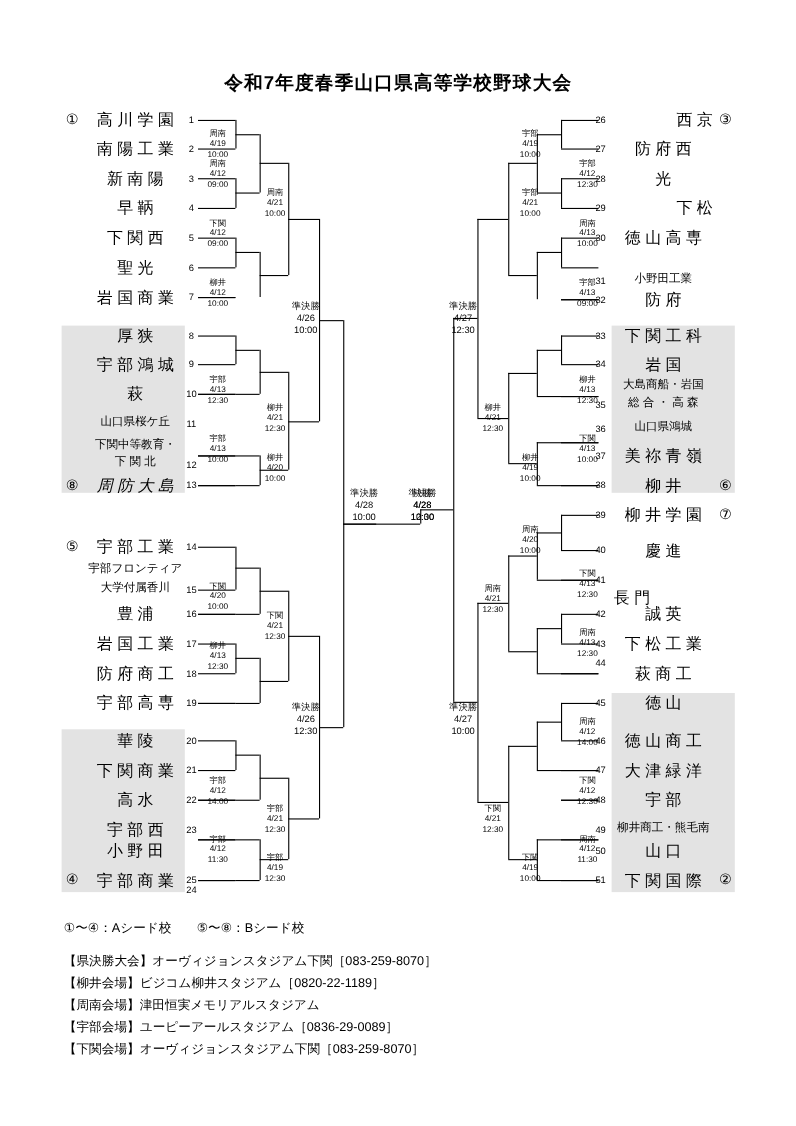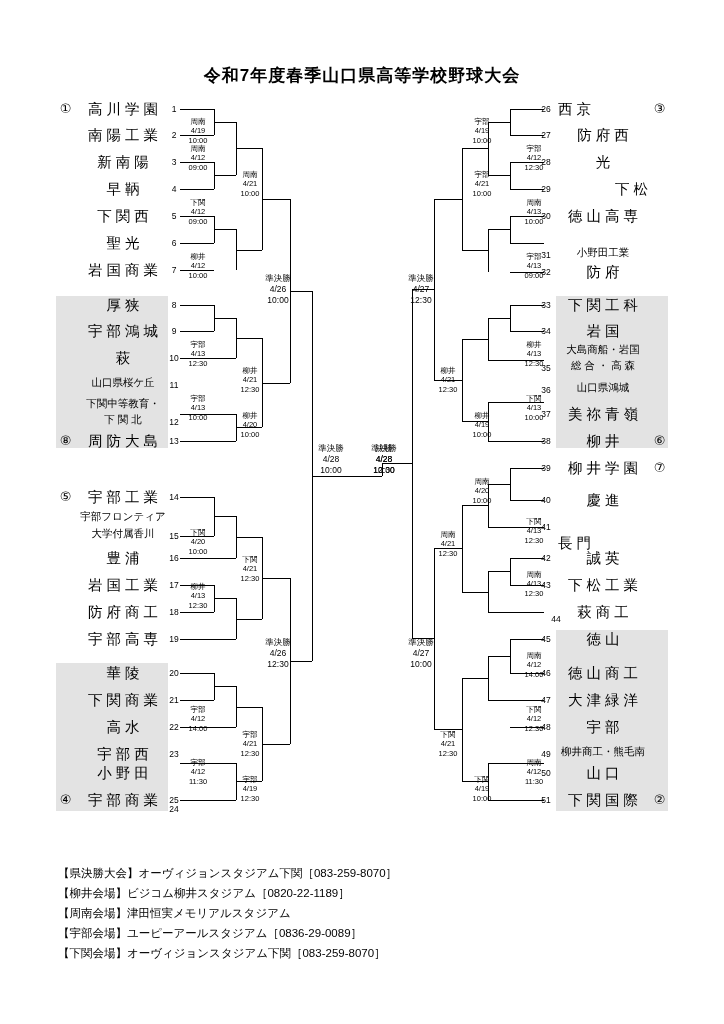--- a/index.html
+++ b/index.html
@@ -280,21 +280,21 @@
       <div class="idx" style="top: 300px; left: 168px;">8</div>
       <div class="team" style="left: 80px; width: 86px; text-align: center; top: 322px;">宇 部 鴻 城</div>
       <div class="idx" style="top: 326px; left: 168px;">9</div>
       <div class="team" style="left: 80px; width: 86px; text-align: center; top: 349px;">萩</div>
       <div class="idx" style="top: 353px; left: 168px;">10</div>
       <div class="team teamsm" style="left: 80px; width: 86px; text-align: center; top: 376px;">山口県桜ケ丘</div>
       <div class="idx" style="top: 380px; left: 168px;">11</div>
       <div class="team teamsm" style="left: 80px; width: 86px; text-align: center; top: 397px;">下関中等教育・</div>
       <div class="team teamsm" style="left: 80px; width: 86px; text-align: center; top: 413px;">下   関   北</div>
       <div class="idx" style="top: 417px; left: 168px;">12</div>
-      <div class="team" style="left: 80px; width: 86px; text-align: center; top: 432px;">周 防 大 島</div>
+      <div class="team" style="left: 80px; width: 86px; text-align: center; top: 432px; font-style: italic;">周 防 大 島</div>
       <div class="idx" style="top: 436px; left: 168px;">13</div>
       <div class="team" style="left: 80px; width: 86px; text-align: center; top: 488px;">宇 部 工 業</div>
       <div class="idx" style="top: 492px; left: 168px;">14</div>
       <div class="team teamsm" style="left: 80px; width: 86px; text-align: center; top: 510px;">宇部フロンティア</div>
       <div class="team teamsm" style="left: 80px; width: 86px; text-align: center; top: 527px;">大学付属香川</div>
       <div class="idx" style="top: 531px; left: 168px;">15</div>
       <div class="team" style="left: 80px; width: 86px; text-align: center; top: 549px;">豊   浦</div>
       <div class="idx" style="top: 553px; left: 168px;">16</div>
       <div class="team" style="left: 80px; width: 86px; text-align: center; top: 576px;">岩 国 工 業</div>
       <div class="idx" style="top: 580px; left: 168px;">17</div>
@@ -309,21 +309,21 @@
       <div class="team" style="left: 80px; width: 86px; text-align: center; top: 718px;">高   水</div>
       <div class="idx" style="top: 722px; left: 168px;">22</div>
       <div class="team" style="left: 80px; width: 86px; text-align: center; top: 745px;">宇 部 西</div>
       <div class="idx" style="top: 749px; left: 168px;">23</div>
       <div class="team" style="left: 80px; width: 86px; text-align: center; top: 764px;">小 野 田</div>
       <div class="idx" style="top: 768px; left: 168px; margin-top: 36px;">24</div>
       <div class="team" style="left: 80px; width: 86px; text-align: center; top: 791px;">宇 部 商 業</div>
       <div class="idx" style="top: 795px; left: 168px;">25</div>
     </div>
   <div id="teams-right">
-      <div class="team" style="left: 558px; width: 90px; text-align: left; top: 100px;">西   京</div>
+      <div class="team" style="left: 558px; width: 90px; text-align: right; top: 100px;">西   京</div>
       <div class="idx" style="top: 104px; left: 540px;">26</div>
       <div class="team" style="left: 558px; width: 90px; text-align: center; top: 126px;">防 府 西</div>
       <div class="idx" style="top: 130px; left: 540px;">27</div>
       <div class="team" style="left: 558px; width: 90px; text-align: center; top: 153px;">光</div>
       <div class="idx" style="top: 157px; left: 540px;">28</div>
       <div class="team" style="left: 558px; width: 90px; text-align: right; top: 180px;">下   松</div>
       <div class="idx" style="top: 184px; left: 540px;">29</div>
       <div class="team" style="left: 558px; width: 90px; text-align: center; top: 207px;">徳 山 高 専</div>
       <div class="idx" style="top: 211px; left: 540px;">30</div>
       <div class="team teamsm" style="left: 558px; width: 90px; text-align: center; top: 246px;">小野田工業</div>
@@ -347,21 +347,21 @@
       <div class="idx" style="top: 463px; left: 540px;">39</div>
       <div class="team" style="left: 558px; width: 90px; text-align: center; top: 491px;">慶   進</div>
       <div class="idx" style="top: 495px; left: 540px;">40</div>
       <div class="team" style="left: 558px; width: 90px; text-align: left; top: 518px; margin-top: 16px;">長   門</div>
       <div class="idx" style="top: 522px; left: 540px;">41</div>
       <div class="team" style="left: 558px; width: 90px; text-align: center; top: 549px;">誠   英</div>
       <div class="idx" style="top: 553px; left: 540px;">42</div>
       <div class="team" style="left: 558px; width: 90px; text-align: center; top: 576px;">下 松 工 業</div>
       <div class="idx" style="top: 580px; left: 540px;">43</div>
       <div class="team" style="left: 558px; width: 90px; text-align: center; top: 603px;">萩 商 工</div>
-      <div class="idx" style="top: 614px; left: 540px; margin-left: 10px;">44</div>
+      <div class="idx" style="top: 597px; left: 540px;">44</div>
       <div class="team" style="left: 558px; width: 90px; text-align: center; top: 630px;">徳   山</div>
       <div class="idx" style="top: 634px; left: 540px;">45</div>
       <div class="team" style="left: 558px; width: 90px; text-align: center; top: 664px;">徳 山 商 工</div>
       <div class="idx" style="top: 668px; left: 540px;">46</div>
       <div class="team" style="left: 558px; width: 90px; text-align: center; top: 691px;">大 津 緑 洋</div>
       <div class="idx" style="top: 695px; left: 540px;">47</div>
       <div class="team" style="left: 558px; width: 90px; text-align: center; top: 718px;">宇   部</div>
       <div class="idx" style="top: 722px; left: 540px;">48</div>
       <div class="team teamsm" style="left: 558px; width: 90px; text-align: center; top: 745px;">柳井商工・熊毛南</div>
       <div class="idx" style="top: 749px; left: 540px;">49</div>
@@ -581,20 +581,21 @@
       <div class="seed" style="left: 58px; top: 101px; border: none; font-size: 13px;">①</div>
       <div class="seed" style="left: 58px; top: 433px; border: none; font-size: 13px;">⑧</div>
       <div class="seed" style="left: 58px; top: 489px; border: none; font-size: 13px;">⑤</div>
       <div class="seed" style="left: 58px; top: 792px; border: none; font-size: 13px;">④</div>
       <div class="seed" style="left: 652px; top: 101px; border: none; font-size: 13px;">③</div>
       <div class="seed" style="left: 652px; top: 433px; border: none; font-size: 13px;">⑥</div>
       <div class="seed" style="left: 652px; top: 460px; border: none; font-size: 13px;">⑦</div>
       <div class="seed" style="left: 652px; top: 792px; border: none; font-size: 13px;">②</div>
     </div>
 
+  <div class="legend" style="left:58px;top:836px;">①〜④：Aシード校　　⑤〜⑧：Bシード校</div>
 
   <div id="footnotes">
       <div class="foot" style="left: 58px; top: 866px;">【県決勝大会】オーヴィジョンスタジアム下関［083-259-8070］</div>
       <div class="foot" style="left: 58px; top: 886px;">【柳井会場】ビジコム柳井スタジアム［0820-22-1189］</div>
       <div class="foot" style="left: 58px; top: 906px;">【周南会場】津田恒実メモリアルスタジアム</div>
       <div class="foot" style="left: 58px; top: 926px;">【宇部会場】ユーピーアールスタジアム［0836-29-0089］</div>
       <div class="foot" style="left: 58px; top: 946px;">【下関会場】オーヴィジョンスタジアム下関［083-259-8070］</div>
     </div>
 </div>
 

